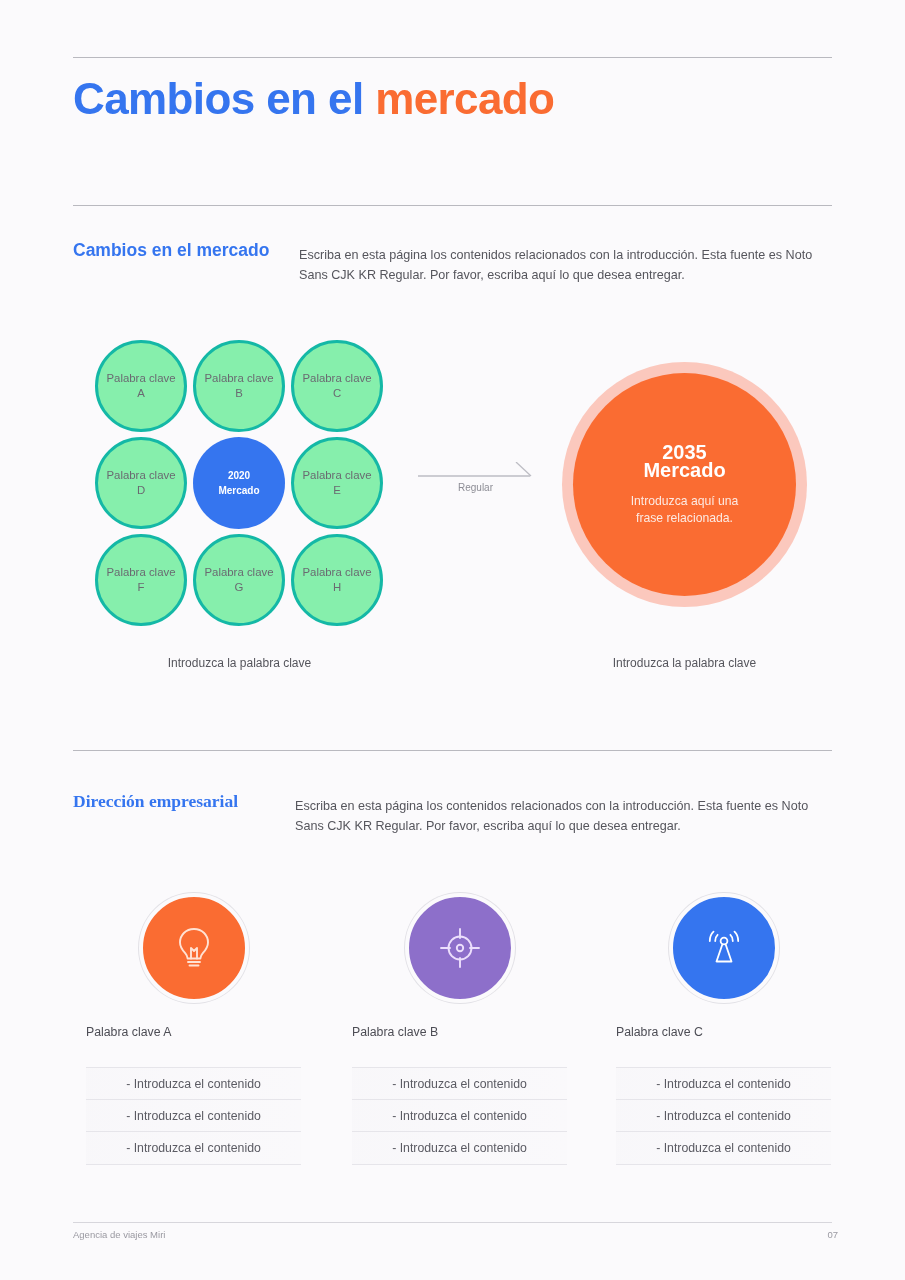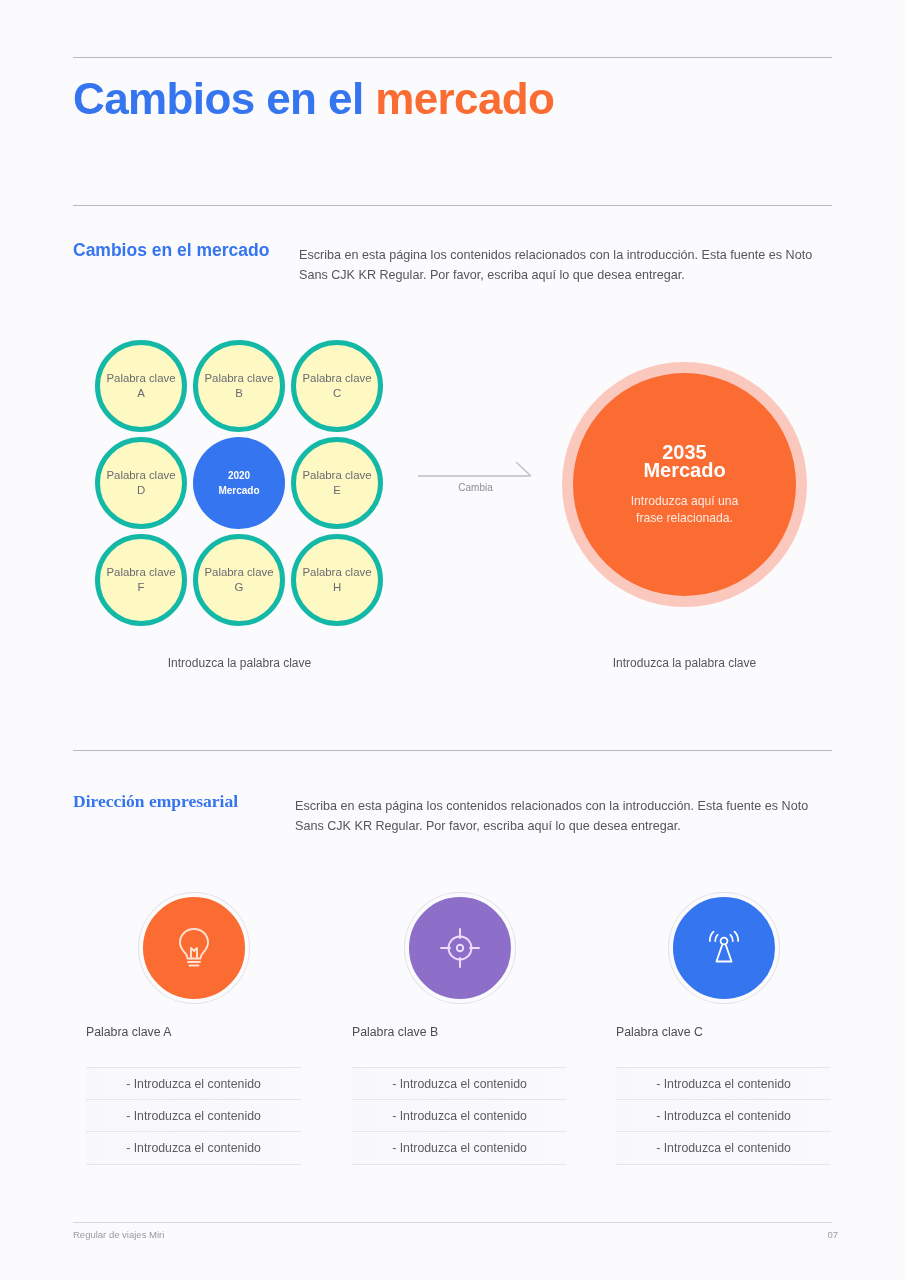--- a/index.html
+++ b/index.html
@@ -71,22 +71,22 @@
     left: 95px;
     top: 340px;
     width: 290px;
     height: 285px;
   }
   .kw-circle {
     position: absolute;
     width: 92px;
     height: 92px;
     border-radius: 50%;
-    background: #fef9c3;
-    border: 5px solid #14b8a6;
+    background: #86efac;
+    border: 3px solid #14b8a6;
     display: flex;
     align-items: center;
     justify-content: center;
     text-align: center;
     font-size: 11.4px;
     line-height: 15px;
     color: #6a6a71;
   }
   .kw-circle.center {
     background: #3575ef;
@@ -305,21 +305,21 @@
     <div class="kw-circle c-r2c2">
       <div><span>Palabra clave</span><br><span>H</span></div>
     </div>
   </div>
 
   <div class="arrow-wrap">
     <svg width="115" height="20" viewBox="0 0 115 20">
       <line x1="0" y1="14" x2="112" y2="14" stroke="#bdbdc4" stroke-width="1.3"></line>
       <line x1="98" y1="0" x2="113" y2="14" stroke="#bdbdc4" stroke-width="1.3"></line>
     </svg>
-    <div class="arrow-label">Cambia</div>
+    <div class="arrow-label">Regular</div>
   </div>
 
   <div class="big-circle-ring"></div>
   <div class="big-circle">
     <div class="bc-title">
       <span>2035</span><br>
       <span>Mercado</span>
     </div>
     <div class="bc-sub">
       <span>Introduzca aquí una</span><br>
@@ -382,16 +382,16 @@
     </div>
     <div class="card-label">Palabra clave C</div>
     <div class="bullet-list">
       <div class="bullet-item">- Introduzca el contenido</div>
       <div class="bullet-item">- Introduzca el contenido</div>
       <div class="bullet-item">- Introduzca el contenido</div>
     </div>
   </div>
 
   <div class="rule r-footer"></div>
-  <div class="footer-left">Regular de viajes Miri</div>
+  <div class="footer-left">Agencia de viajes Miri</div>
   <div class="footer-right">07</div>
 
 </div>
 
 </body></html>

